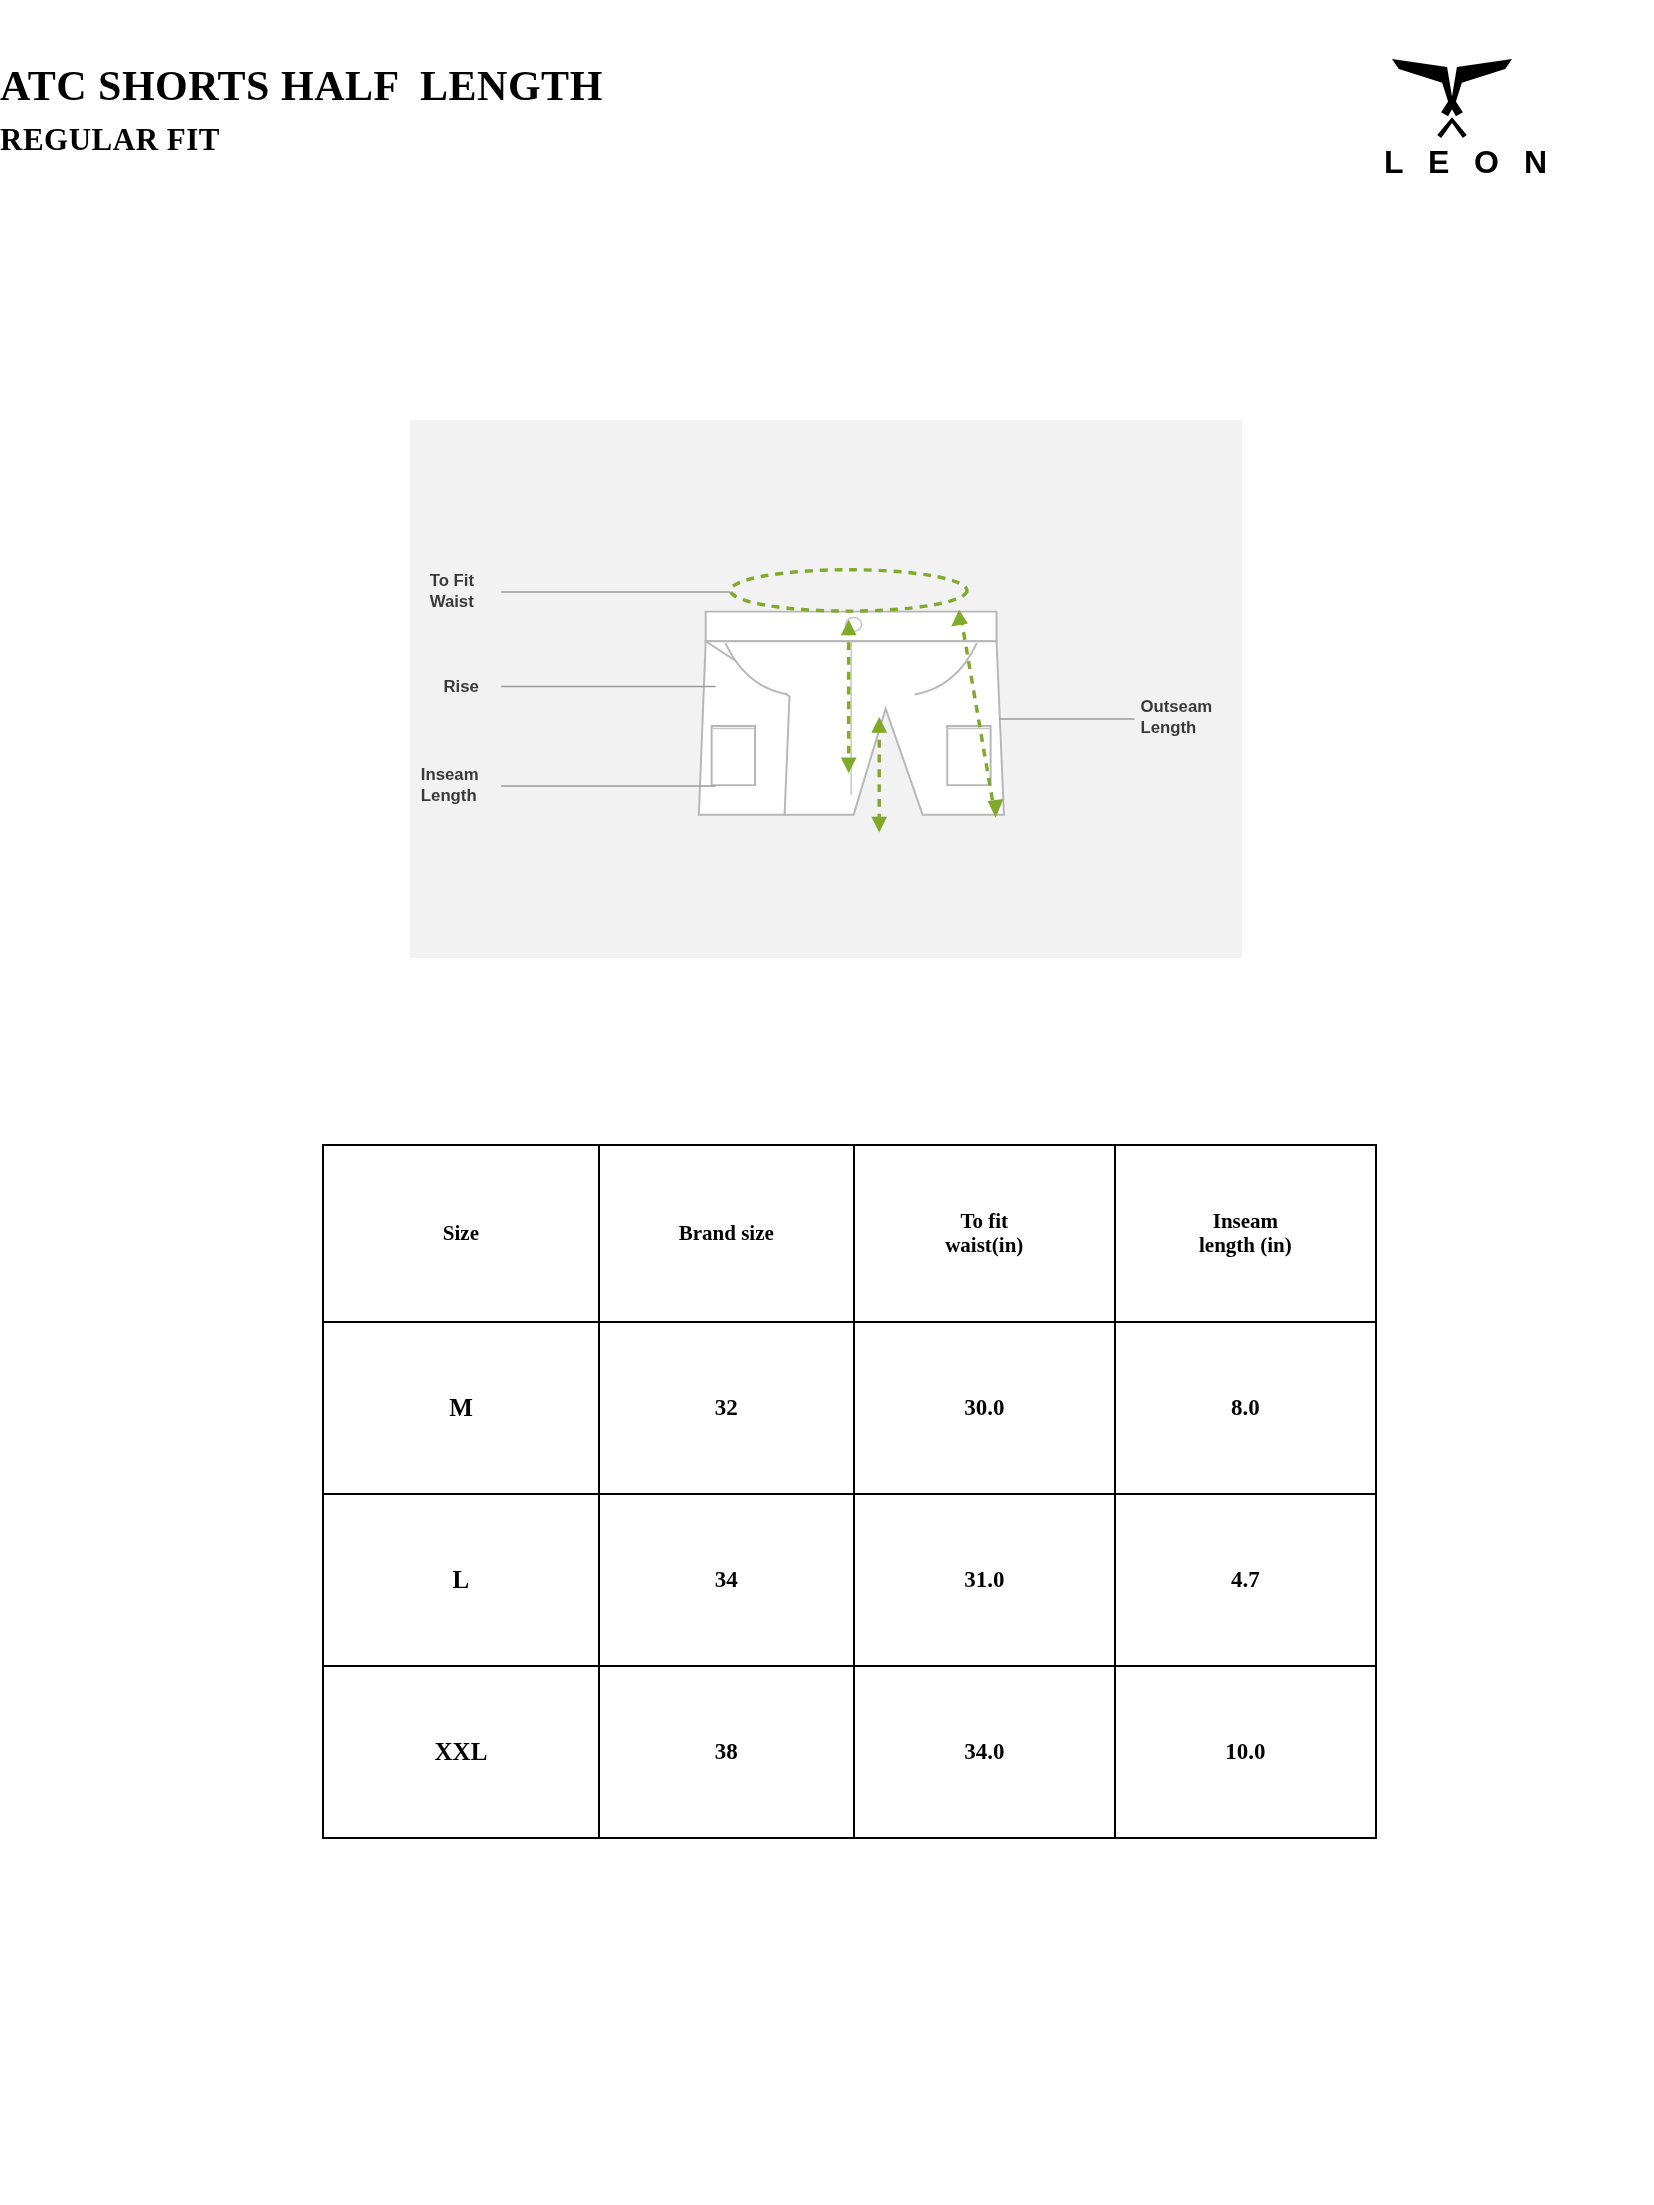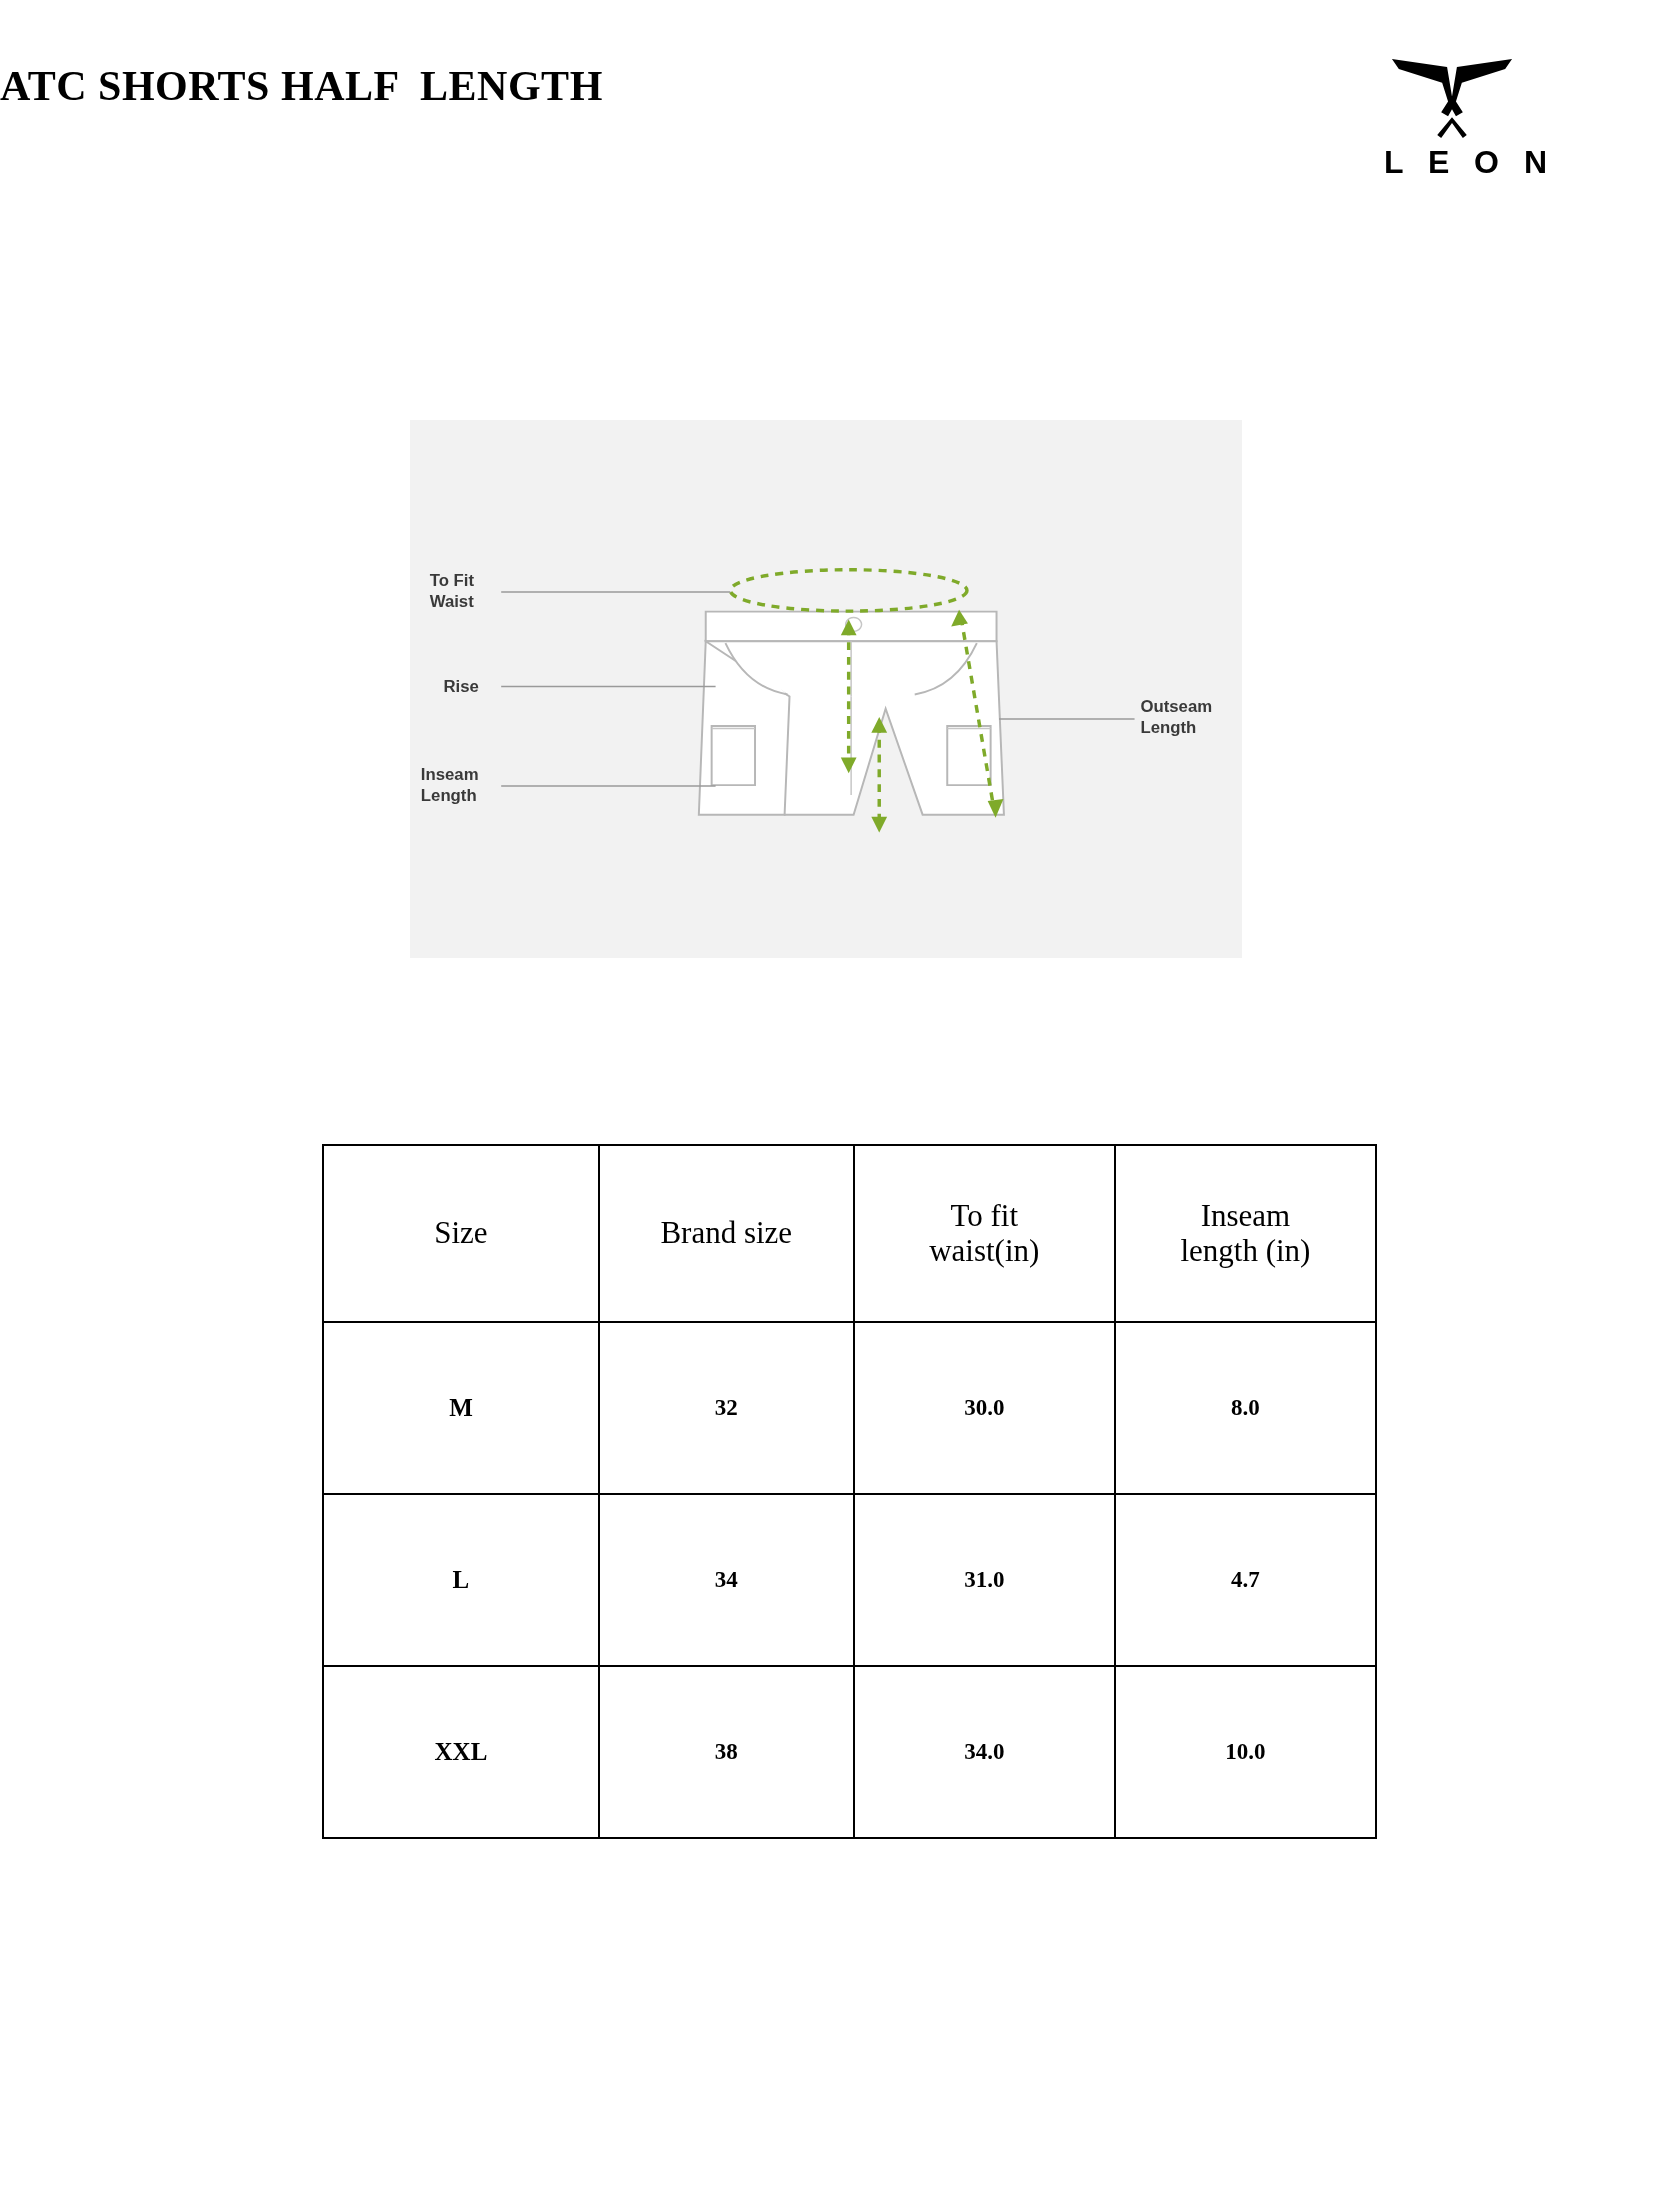--- a/index.html
+++ b/index.html
@@ -93,22 +93,22 @@
     table-layout: fixed;
   }
   table.size-table th,
   table.size-table td {
     border: 2.5px solid #000000;
     text-align: center;
     vertical-align: middle;
   }
   table.size-table th {
     font-family: "Liberation Serif", serif;
-    font-weight: normal;
-    font-size: 31px;
+    font-weight: bold;
+    font-size: 21px;
     height: 175px;
     line-height: 1.12;
     padding: 0 3px;
   }
   table.size-table td {
     height: 168px;
     font-family: "Liberation Serif", serif;
     font-weight: bold;
     font-size: 23px;
   }
@@ -120,20 +120,21 @@
   col.c3 { width: 24.8%; }
   col.c4 { width: 24.8%; }
 </style>
 </head>
 <body>
 
 <div class="header">
 
   <div class="title-block">
     <div class="title-main">ATC SHORTS HALF  LENGTH</div>
+    <div class="title-sub">REGULAR FIT</div>
   </div>
 
   <div class="logo">
     <svg class="logo-mark" viewBox="0 0 260 180" aria-hidden="true">
       <path d="M8 10 L120 26 L130 86 L140 26 L252 10 L238 30 L150 58 L138 96 L152 118 L138 126 L130 112 L122 126 L108 118 L122 96 L110 58 L22 30 Z" fill="#000000"></path>
       <path d="M130 128 L100 164 L108 170 L130 140 L152 170 L160 164 Z" fill="#000000"></path>
     </svg>
     <div class="logo-text">L E O N</div>
   </div>
 

